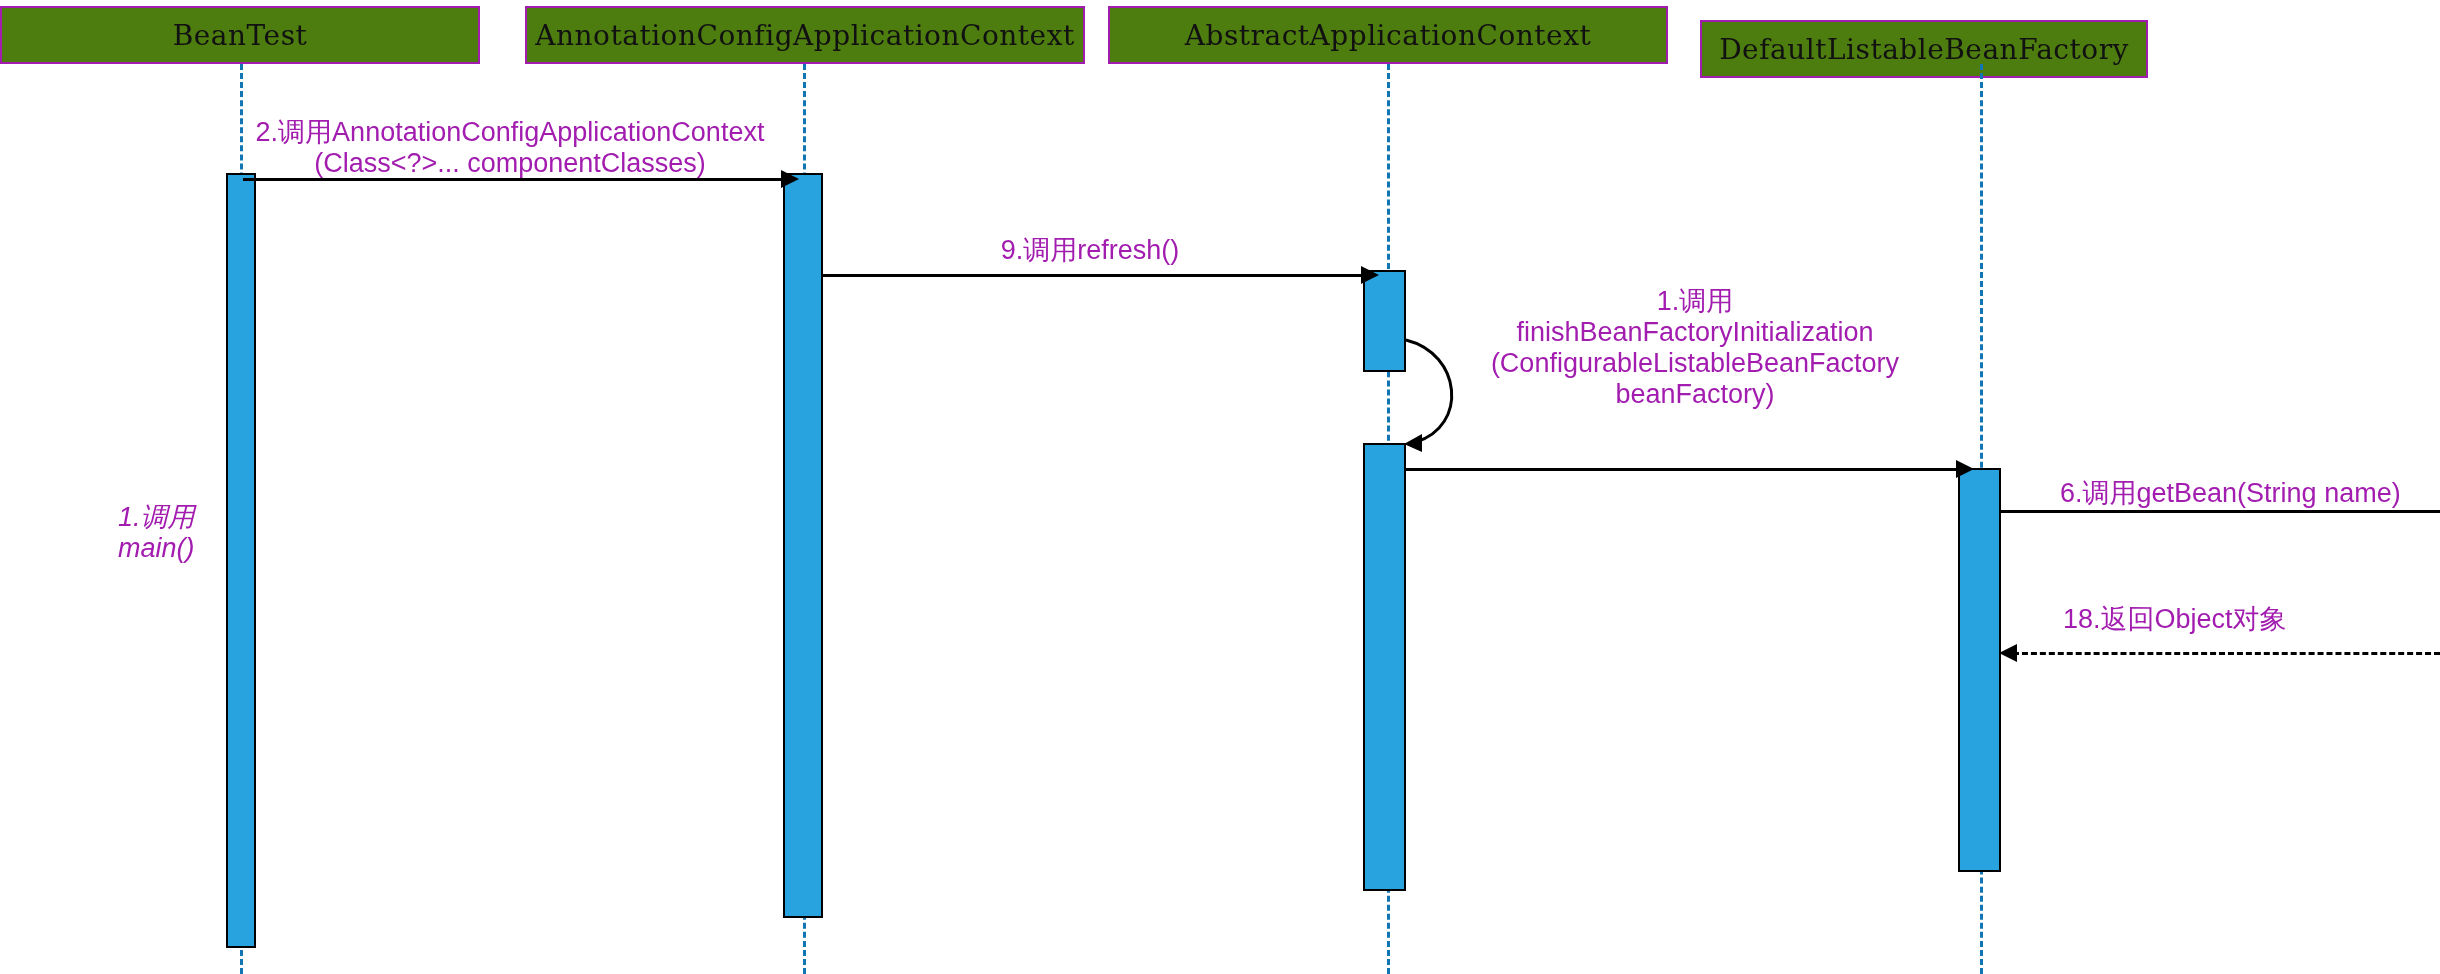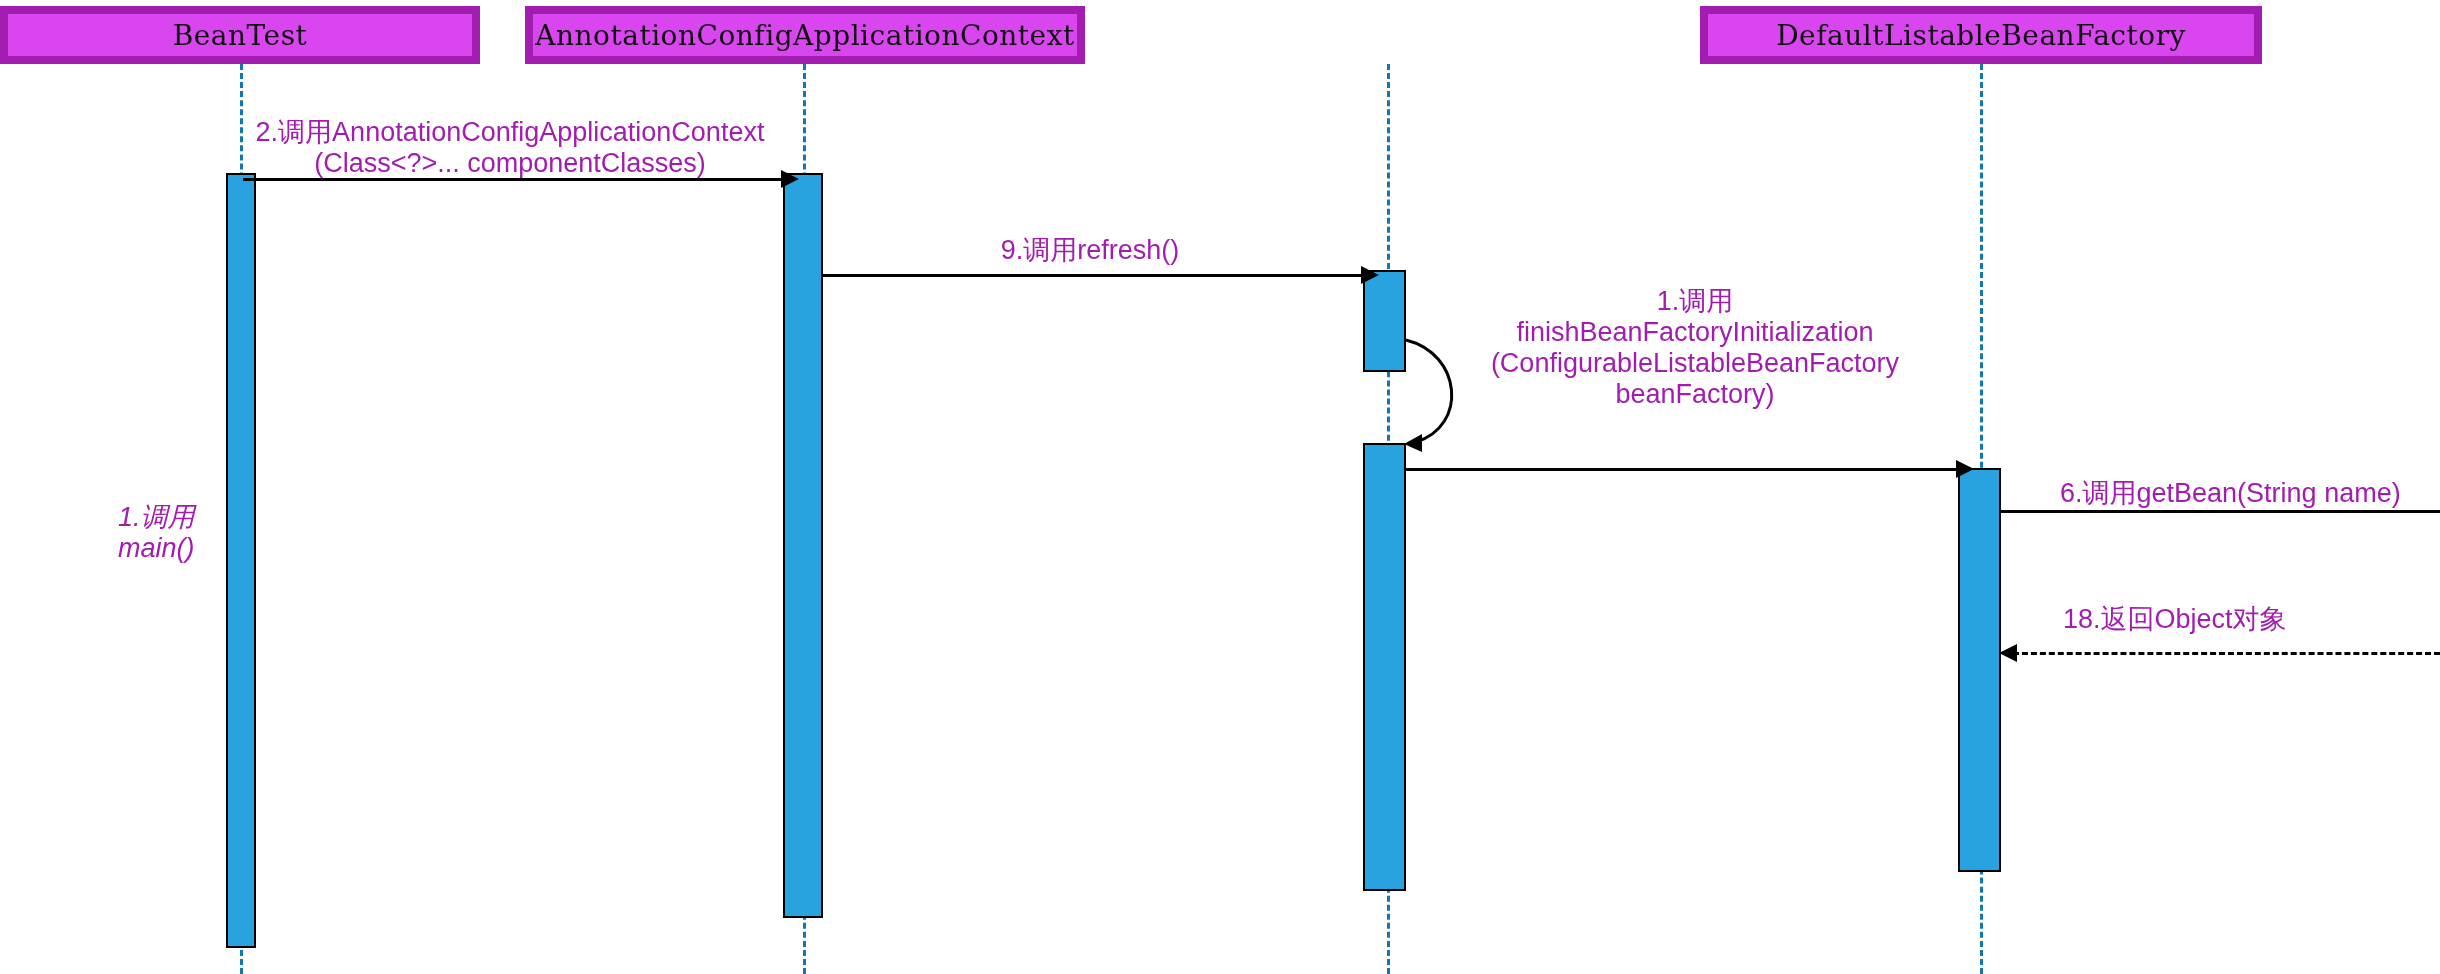--- a/index.html
+++ b/index.html
@@ -12,22 +12,22 @@
     position:relative;
     width:2440px;
     height:974px;
     background:#ffffff;
     overflow:hidden;
   }
   
   .head-box{
     position:absolute;
     box-sizing:border-box;
-    background:#d946ef;
-    border:8px solid #a21caf;
+    background:#4d7c0f;
+    border:2px solid #a21caf;
     display:flex;
     align-items:center;
     justify-content:center;
     color:#111111;
     font-family:"DejaVu Serif","Liberation Serif",serif;
     font-size:28px;
     letter-spacing:0.5px;
     white-space:nowrap;
     overflow:hidden;
   }
@@ -88,22 +88,25 @@
 <div id="canvas">
 
   <div class="head-box" style="left:0px;top:6px;width:480px;height:58px;">
     <span>BeanTest</span>
   </div>
 
   <div class="head-box" style="left:525px;top:6px;width:560px;height:58px;">
     <span>AnnotationConfigApplicationContext</span>
   </div>
 
+  <div class="head-box" style="left:1108px;top:6px;width:560px;height:58px;">
+    <span>AbstractApplicationContext</span>
+  </div>
 
-  <div class="head-box" style="left:1700px;top:6px;width:562px;height:58px;">
+  <div class="head-box" style="left:1700px;top:20px;width:448px;height:58px;">
     <span>DefaultListableBeanFactory</span>
   </div>
 
   <div class="lifeline" style="left:240px;top:64px;height:910px;"></div>
   <div class="lifeline" style="left:803px;top:64px;height:910px;"></div>
   <div class="lifeline" style="left:1387px;top:64px;height:910px;"></div>
   <div class="lifeline" style="left:1980px;top:64px;height:910px;"></div>
 
   <div class="activation" style="left:226px;top:173px;width:30px;height:775px;"></div>
 

